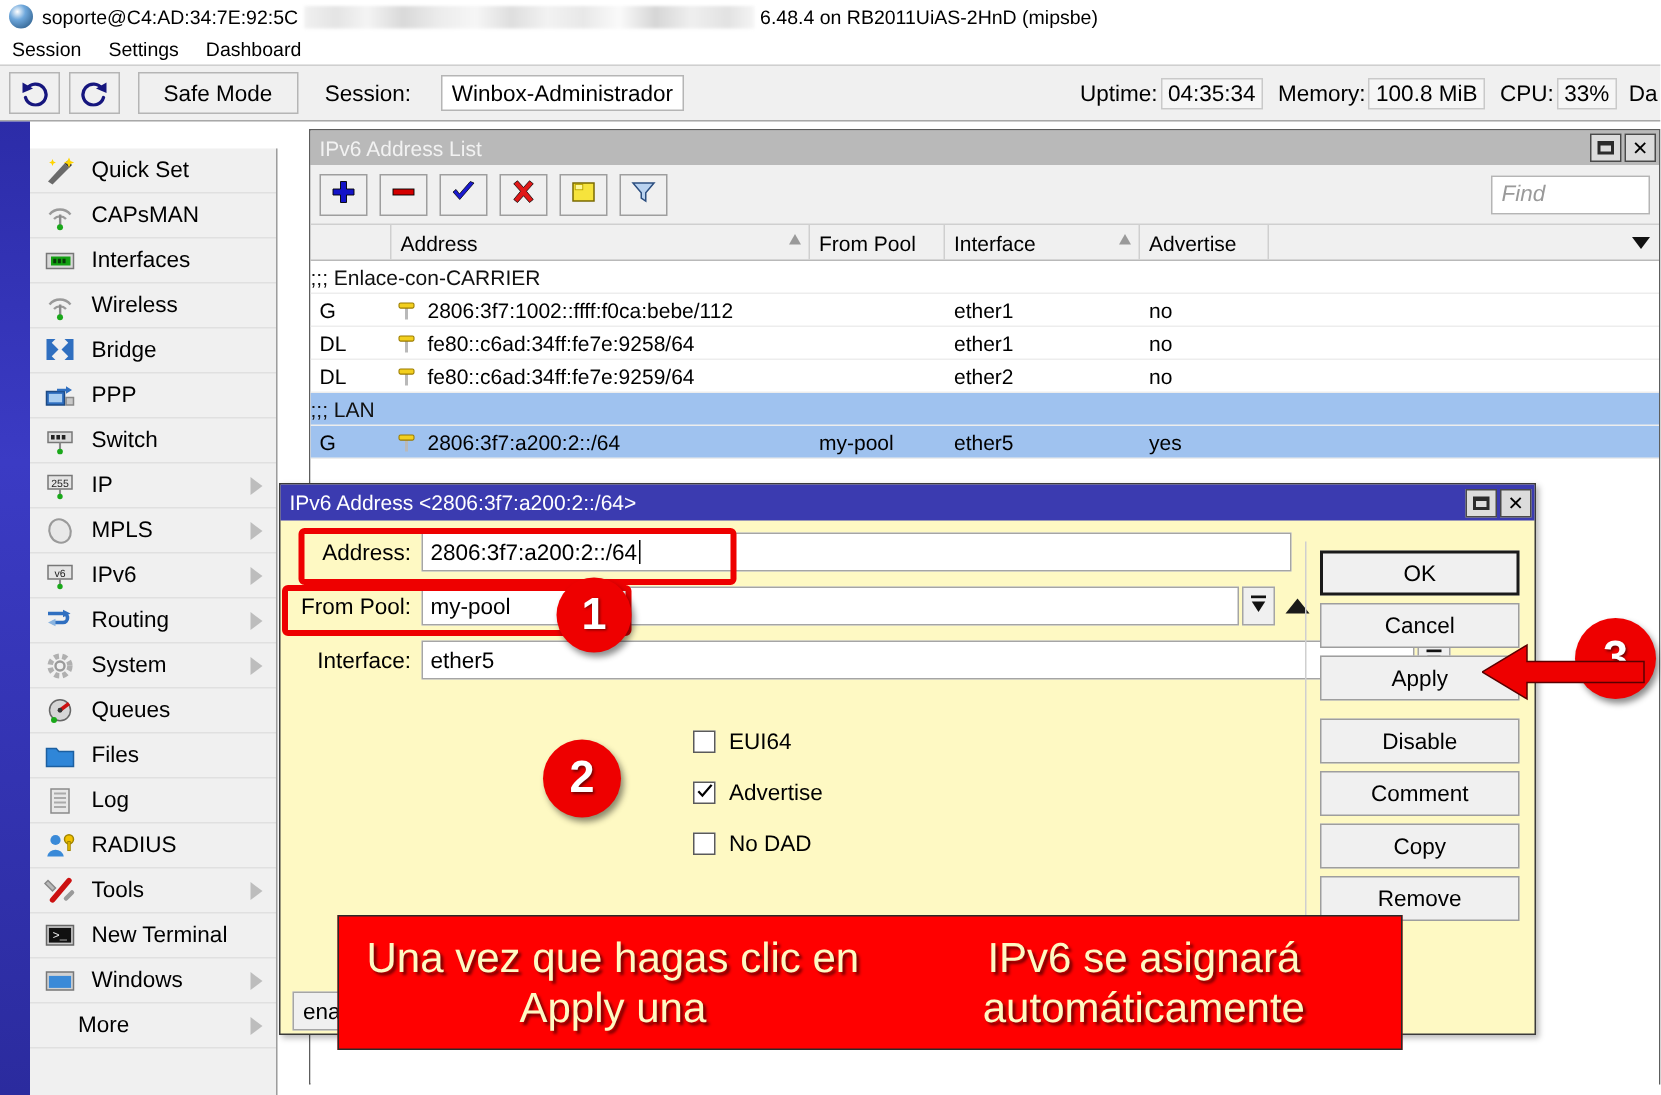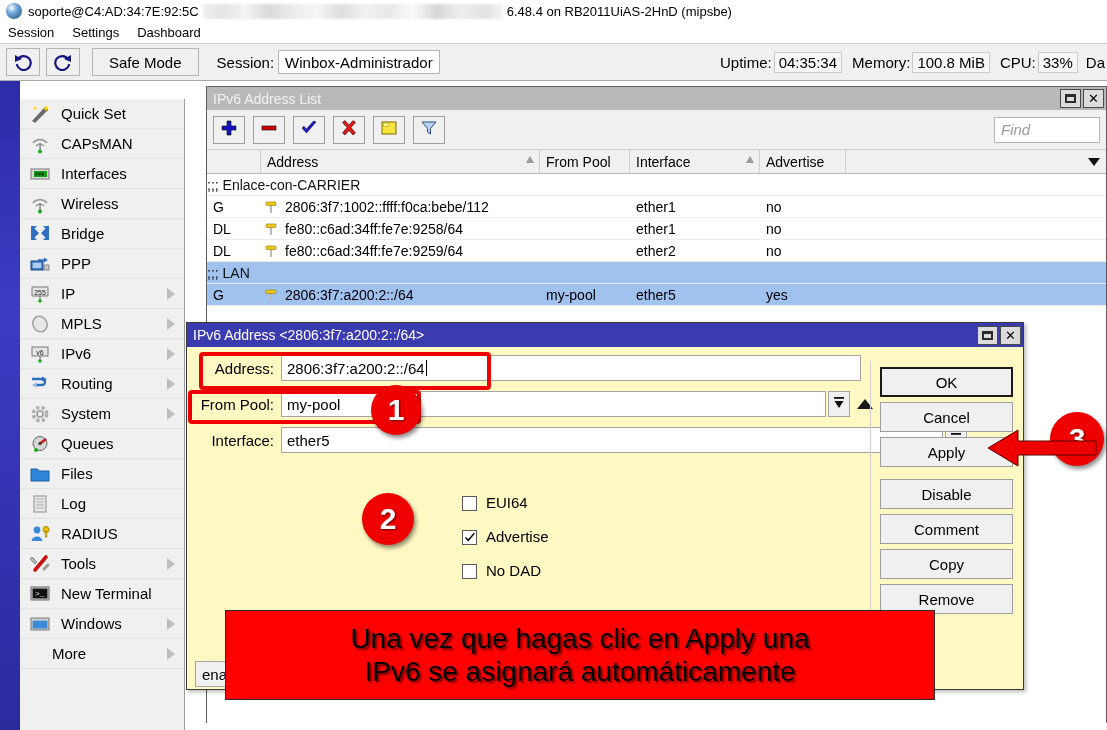--- a/index.html
+++ b/index.html
@@ -66,21 +66,21 @@
     display: flex; align-items: center; justify-content: center;
   }
   .tb-btn svg { display: block; }
   .safe-mode {
     margin-left: 12px; height: 28px; padding: 0 16px;
     background: #f0f0f0; border: 1px solid #b5b5b5;
     display: flex; align-items: center; font-size: 15px;
   }
   .sess-label { margin-left: 18px; font-size: 15px; }
   .sess-box {
-    margin-left: 4px; height: 24px; padding: 0 6px;
+    margin-left: 20px; height: 24px; padding: 0 6px;
     background: #fff; border: 1px solid #b5b5b5;
     display: flex; align-items: center; font-size: 15px;
   }
   .tb-right {
     margin-left: auto; display: flex; align-items: center;
     font-size: 15px; padding-right: 2px;
   }
   .tb-right .lab { margin-left: 10px; }
   .tb-right .val {
     margin-left: 2px; padding: 1px 4px;
@@ -234,21 +234,21 @@
     border: 1px solid #a5a5a5; background: #f0f0f0;
     display: flex; align-items: center; justify-content: center;
   }
   .up-tri {
     margin-left: 7px;
     width: 0; height: 0;
     border-left: 8px solid transparent; border-right: 8px solid transparent;
     border-bottom: 10px solid #1a1a1a;
   }
   .checks { margin-top: 22px; padding-left: 275px; }
-  .chkrow { display: flex; align-items: flex-end; height: 34px; font-size: 15px; }
+  .chkrow { display: flex; align-items: center; height: 34px; font-size: 15px; }
   .chkbox {
     width: 15px; height: 15px; background: #fff; border: 1px solid #5a5a5a;
     margin-right: 9px; display: flex; align-items: center; justify-content: center;
     flex: 0 0 auto;
   }
   .dlg-buttons {
     position: absolute; right: 10px; top: 14px; width: 133px;
   }
   .dbtn {
     width: 133px; height: 30px; margin-bottom: 5px;
@@ -281,21 +281,21 @@
     color: #fff;
     display: flex; align-items: center; justify-content: center;
     font-size: 30px; font-weight: bold;
     box-shadow: 2px 3px 4px rgba(0,0,0,.45);
     text-shadow: 1px 1px 2px rgba(0,0,0,.55);
   }
   .callout {
     position: absolute; left: 225px; top: 610px;
     width: 710px; height: 90px;
     background: #ff0000; border: 1px solid #2a2a2a;
-    color: #000000; display: flex; flex-direction: column;
+    color: #fef9c3; display: flex; flex-direction: row;
     align-items: center; justify-content: center;
     font-size: 28px; line-height: 1.18; text-align: center;
     text-shadow: 2px 2px 2px rgba(0,0,0,.55);
   }
   .arrow3 { position: absolute; left: 988px; top: 424px; }
 </style>
 </head>
 <body>
 
 <div id="root">
@@ -411,20 +411,33 @@
             <rect x="15" y="11" width="5" height="5" fill="#c8c8c8" stroke="#888"></rect>
             <path d="M9 6 L17 6" stroke="#2f6fc0" stroke-width="1.6"></path>
             <path d="M15 3.5 L19 6 L15 8.5 Z" fill="#2f6fc0"></path>
           </svg>
         </span>
         <span class="slabel">PPP</span>
       </div>
       <div class="smenu-item">
         <span class="sic">
           <svg width="22" height="20" viewBox="0 0 22 20">
+            <rect x="3" y="4" width="16" height="7" fill="#dcdcdc" stroke="#777"></rect>
+            <rect x="5" y="6" width="2.4" height="3" fill="#222"></rect>
+            <rect x="8.6" y="6" width="2.4" height="3" fill="#222"></rect>
+            <rect x="12.2" y="6" width="2.4" height="3" fill="#222"></rect>
+            <rect x="10.3" y="11" width="1.4" height="5" fill="#8a8a8a"></rect>
+            <circle cx="11" cy="17" r="1.9" fill="#1aa81a"></circle>
+          </svg>
+        </span>
+        <span class="slabel">Switch</span>
+      </div>
+      <div class="smenu-item">
+        <span class="sic">
+          <svg width="22" height="20" viewBox="0 0 22 20">
             <rect x="3" y="3" width="16" height="9" fill="#e4e4e4" stroke="#777"></rect>
             <text x="11" y="10.5" font-size="7" text-anchor="middle" fill="#222" font-family="Liberation Sans">255</text>
             <rect x="10.3" y="12" width="1.4" height="4" fill="#8a8a8a"></rect>
             <circle cx="11" cy="17" r="1.8" fill="#1aa81a"></circle>
           </svg>
         </span>
         <span class="slabel">IP</span>
         <span class="arrow"></span>
       </div>
       <div class="smenu-item">

